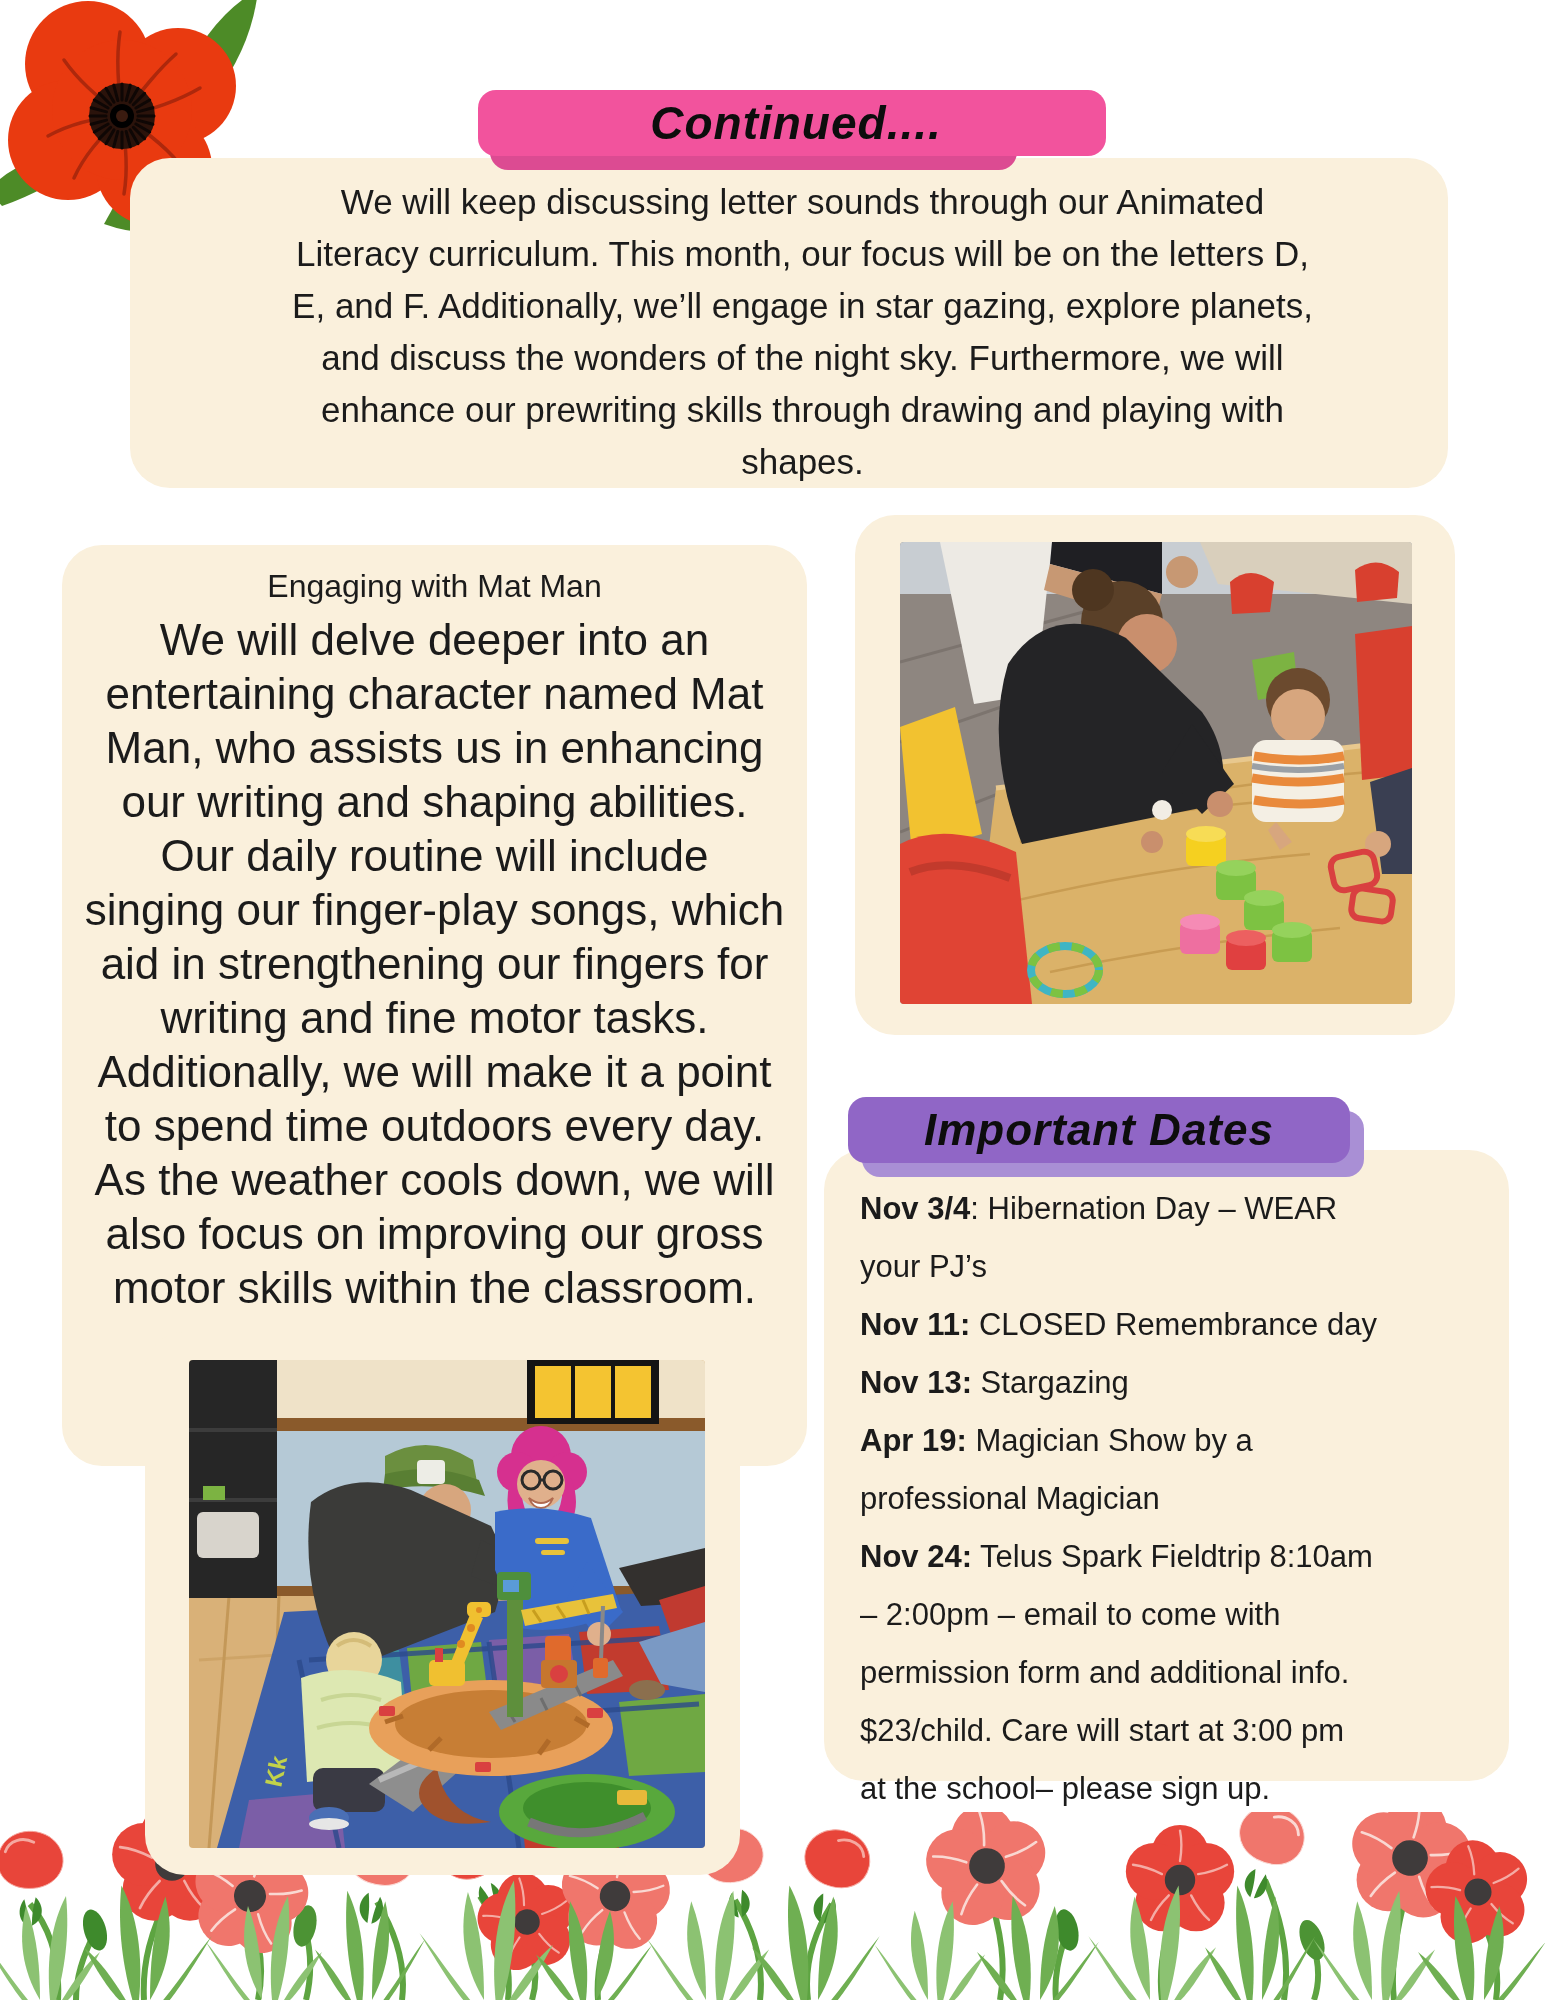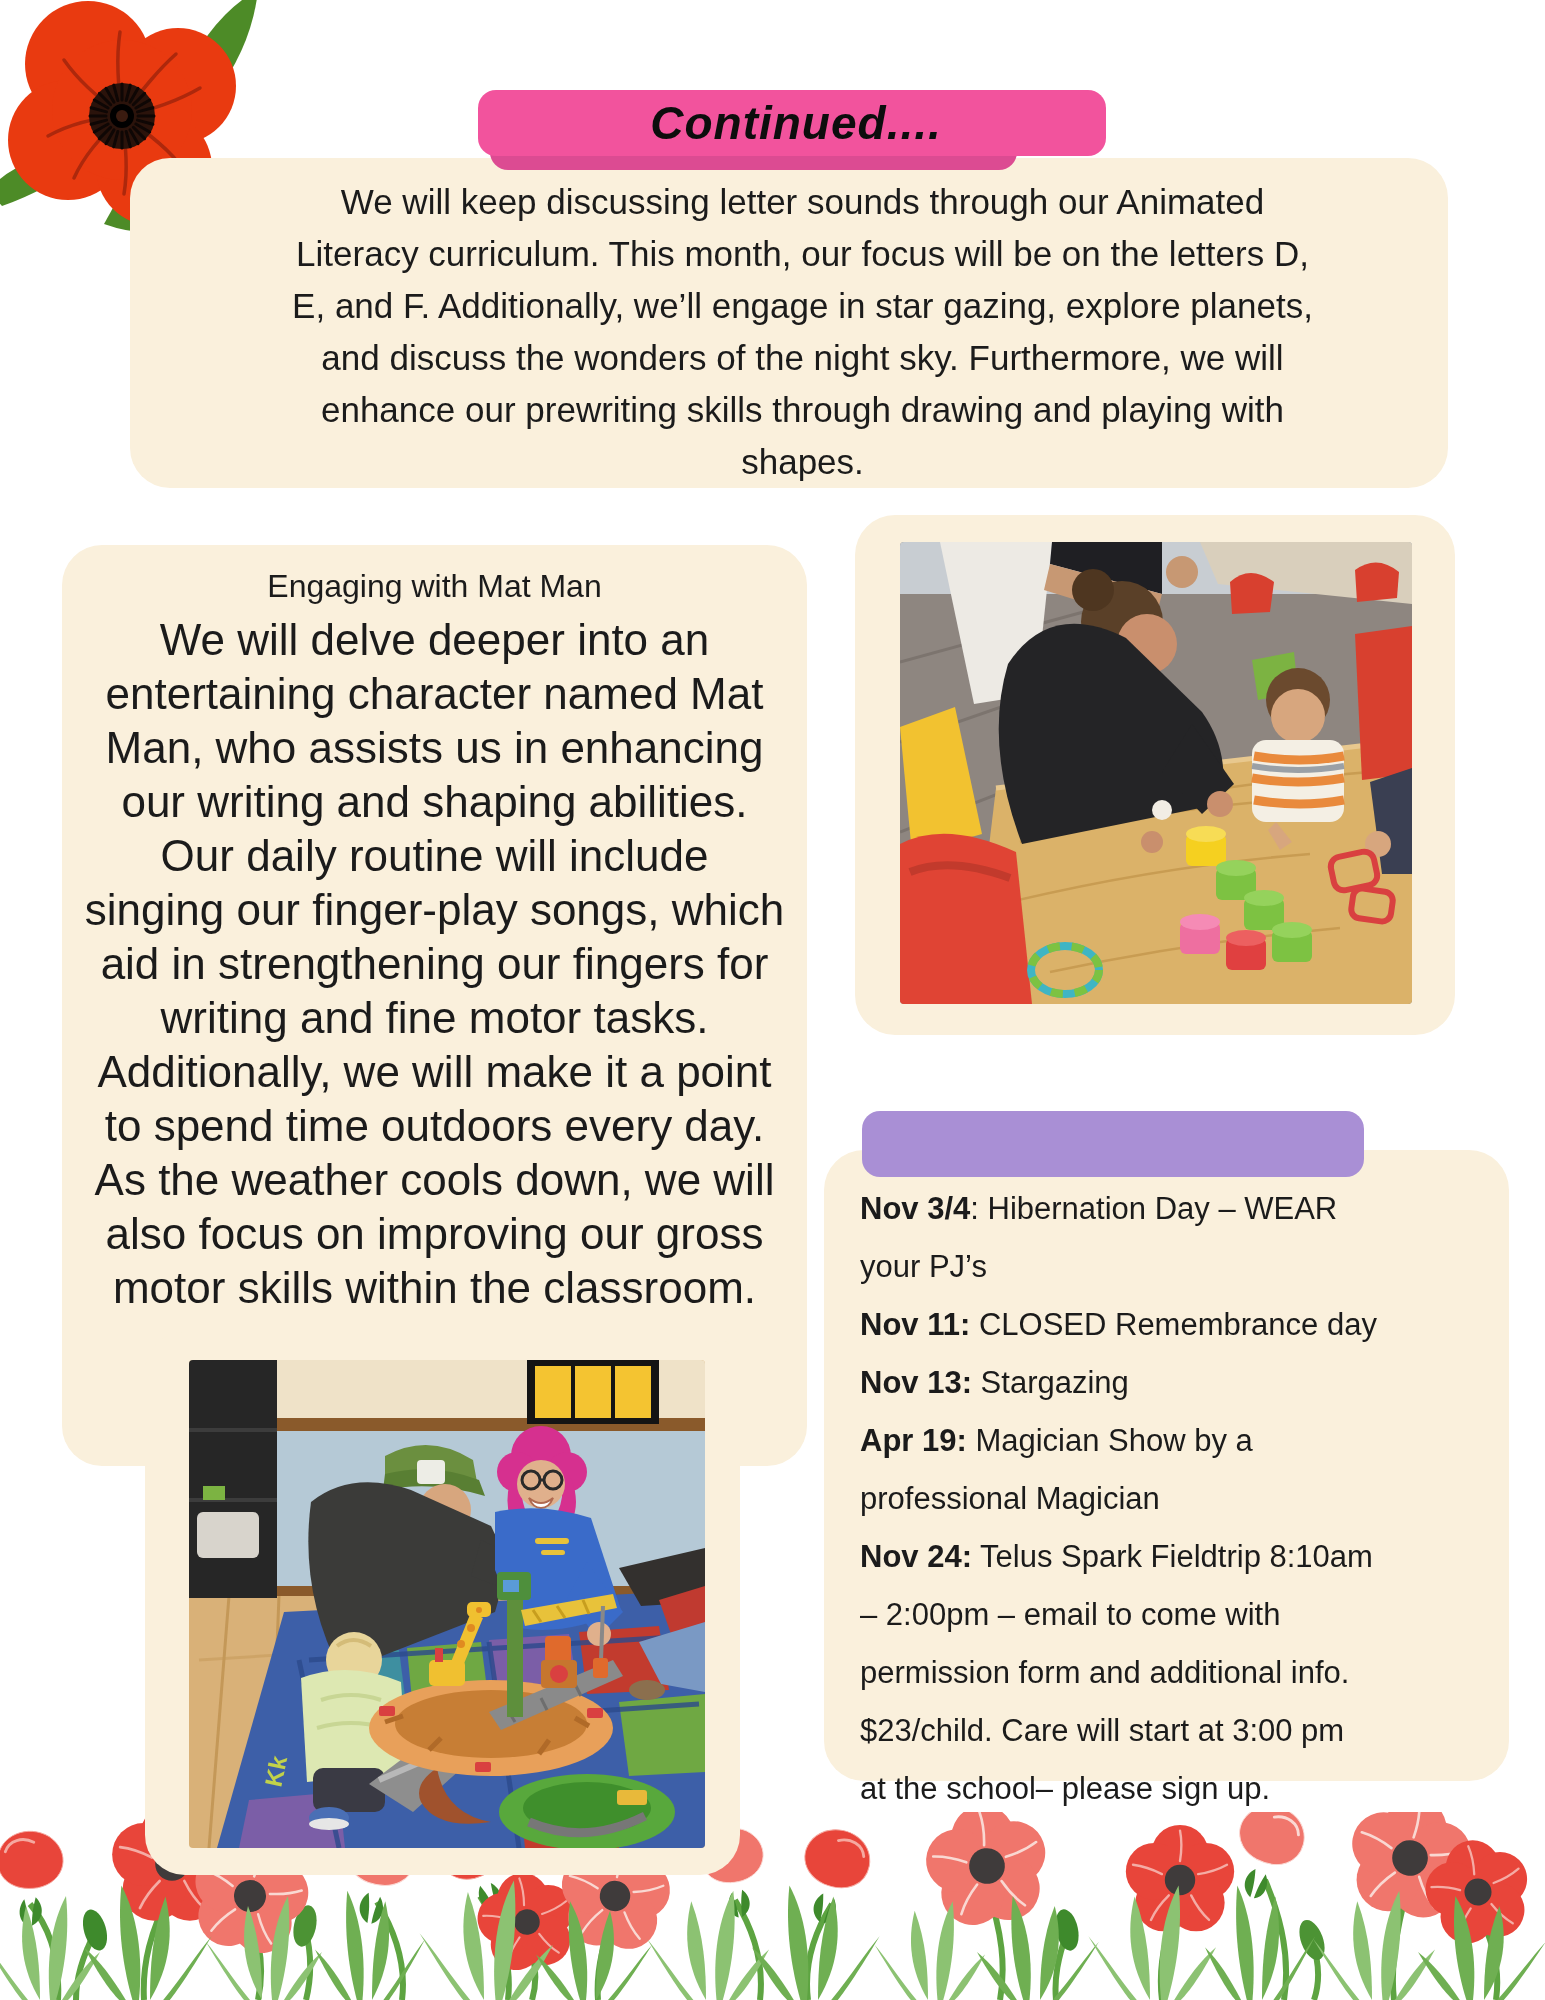--- a/index.html
+++ b/index.html
@@ -217,20 +217,23 @@
       <div class="date-item"><span class="dlabel">Nov 13:</span><span class="dtext"> Stargazing</span></div>
       <div class="date-item"><span class="dlabel">Apr 19:</span><span class="dtext"> Magician Show by a
 professional Magician</span></div>
       <div class="date-item"><span class="dlabel">Nov 24:</span><span class="dtext"> Telus Spark Fieldtrip 8:10am
 – 2:00pm – email to come with
 permission form and additional info.
 $23/child. Care will start at 3:00 pm
 at the school– please sign up.</span></div>
     </div>
   </div>
+  <div class="banner purple-banner z-banner">
+    <span class="banner-label">Important Dates</span>
+  </div>
 
   <div class="card photo-card-2 z-card">
     <div class="photo-frame pf2">
       <svg viewBox="0 0 516 488" width="516" height="488">
         <rect width="516" height="488" fill="#D9B178"></rect>
         <rect x="0" y="0" width="516" height="62" fill="#EFE2C8"></rect>
         <rect x="0" y="58" width="516" height="13" fill="#8A5A2B"></rect>
         <rect x="0" y="71" width="516" height="155" fill="#B5C9D6"></rect>
         <rect x="0" y="226" width="516" height="10" fill="#8A5A2B"></rect>
         <g stroke="#C49858" stroke-width="3">

